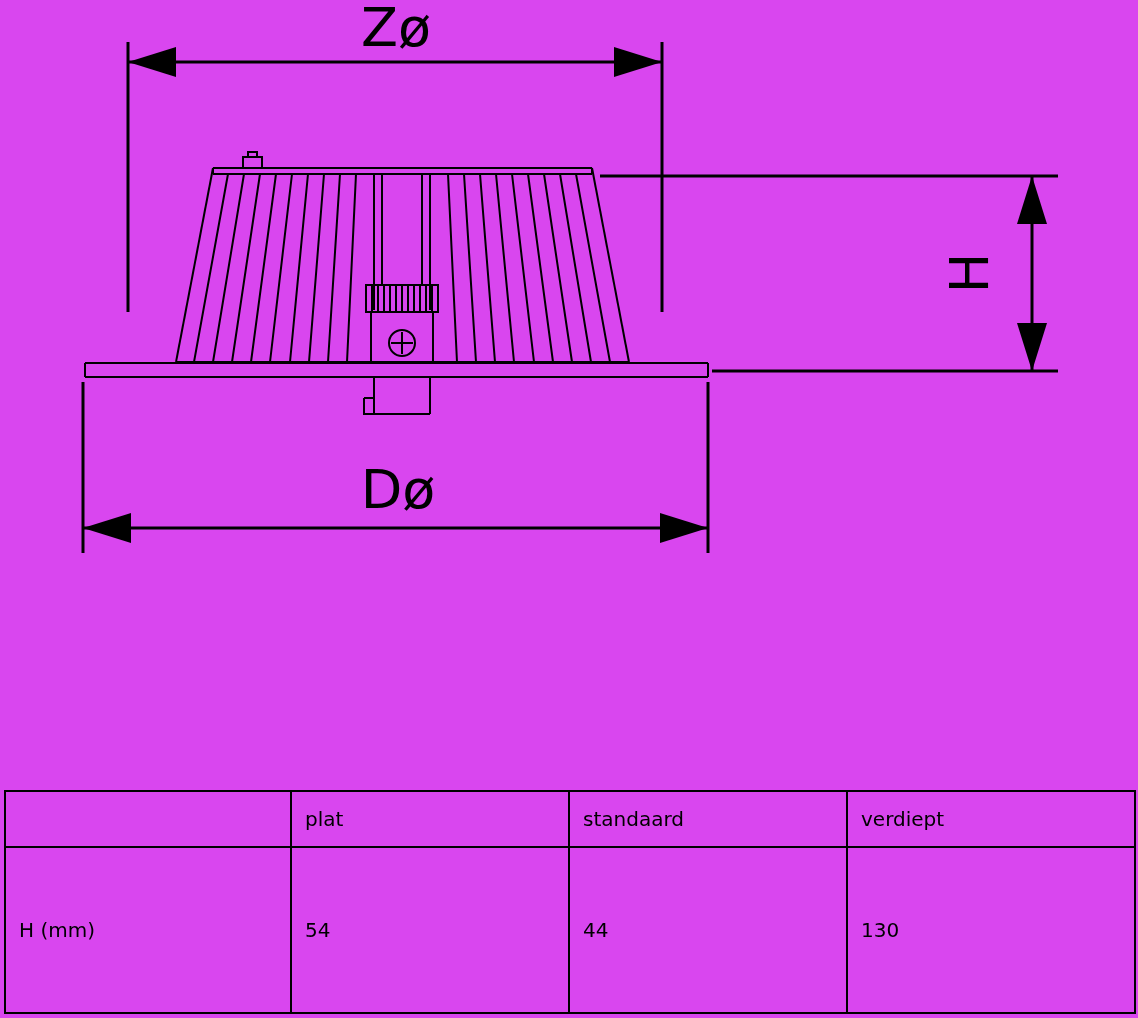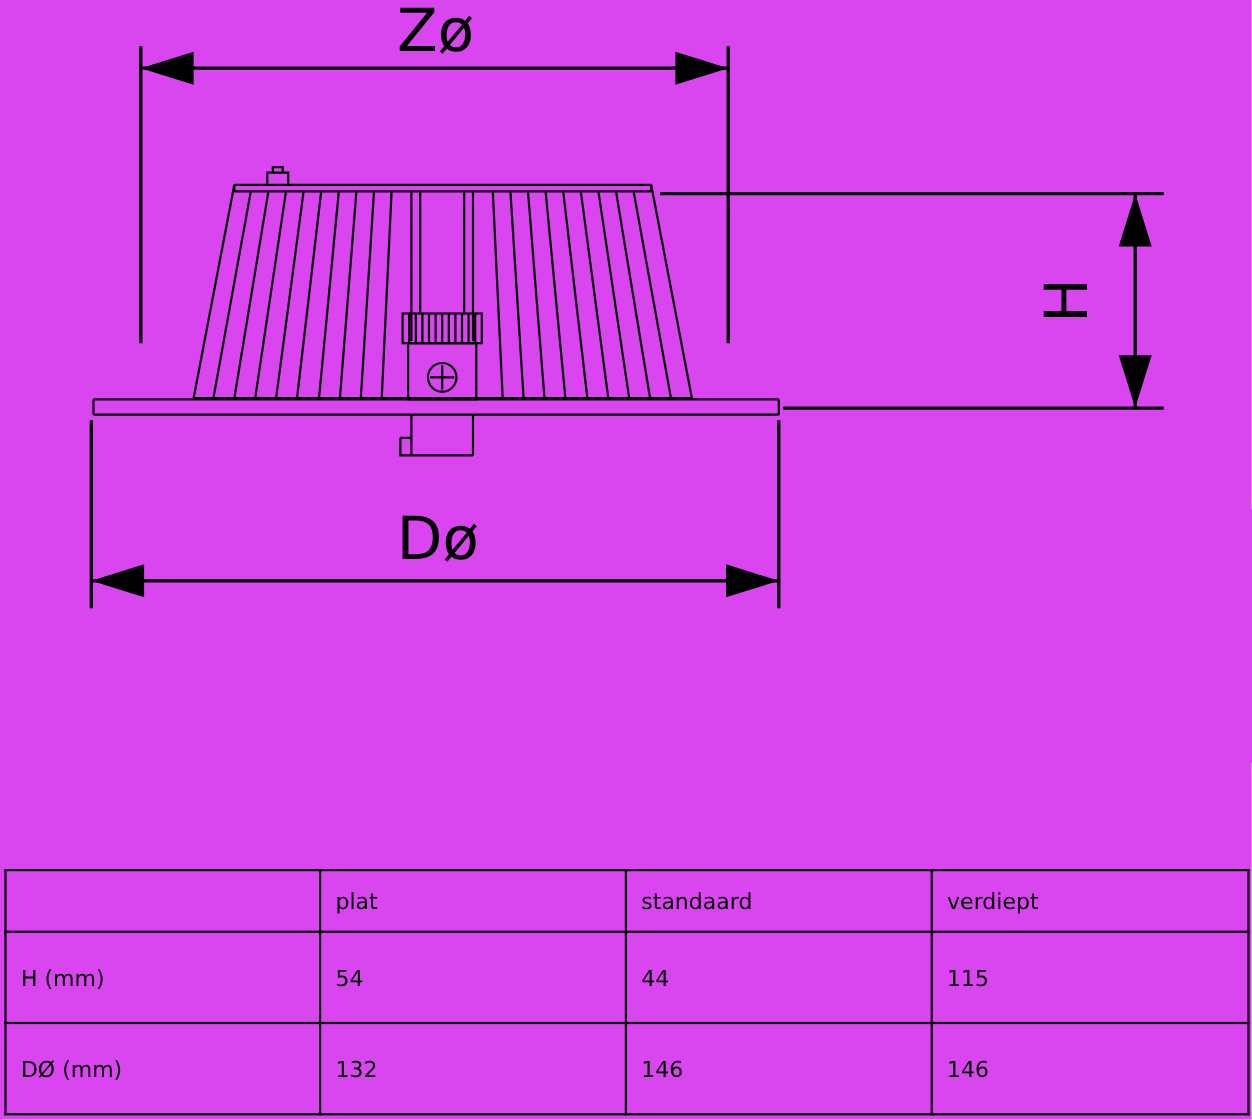--- a/index.html
+++ b/index.html
@@ -173,24 +173,18 @@
         <th>plat</th>
         <th>standaard</th>
         <th>verdiept</th>
       </tr>
     </thead>
     <tbody>
       <tr>
         <td>H (mm)</td>
         <td>54</td>
         <td>44</td>
-        <td>115</td>
-      </tr>
-      <tr>
-        <td>DØ (mm)</td>
-        <td>132</td>
-        <td>146</td>
-        <td>146</td>
+        <td>130</td>
       </tr>
     </tbody>
   </table>
 
 </div>
 
 </body></html>

